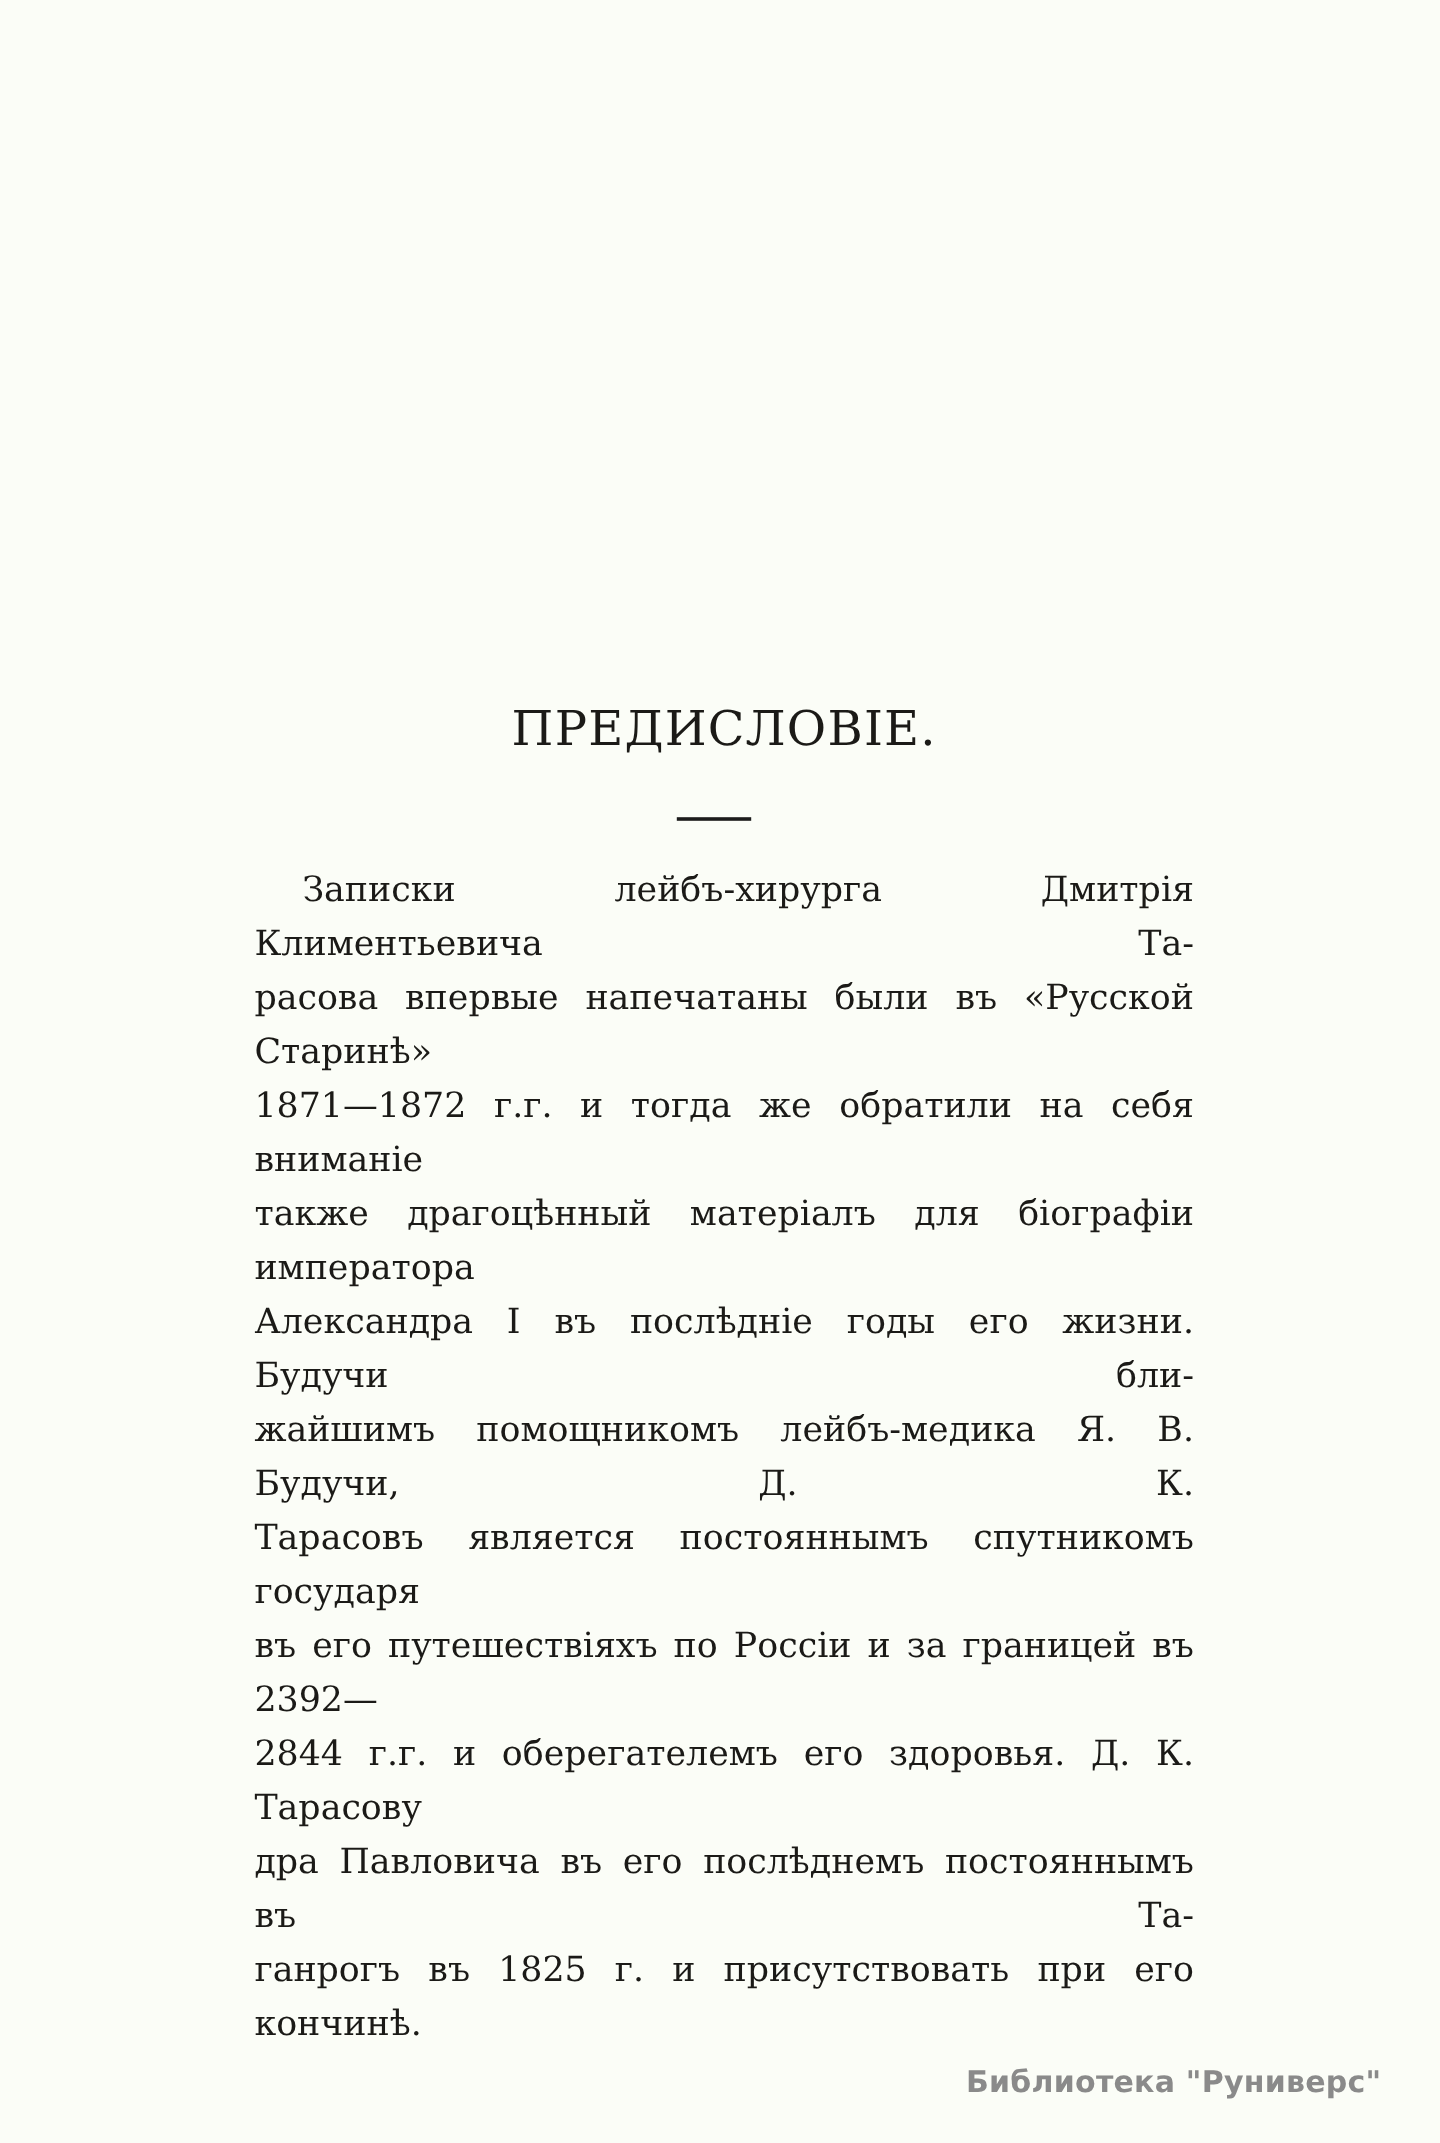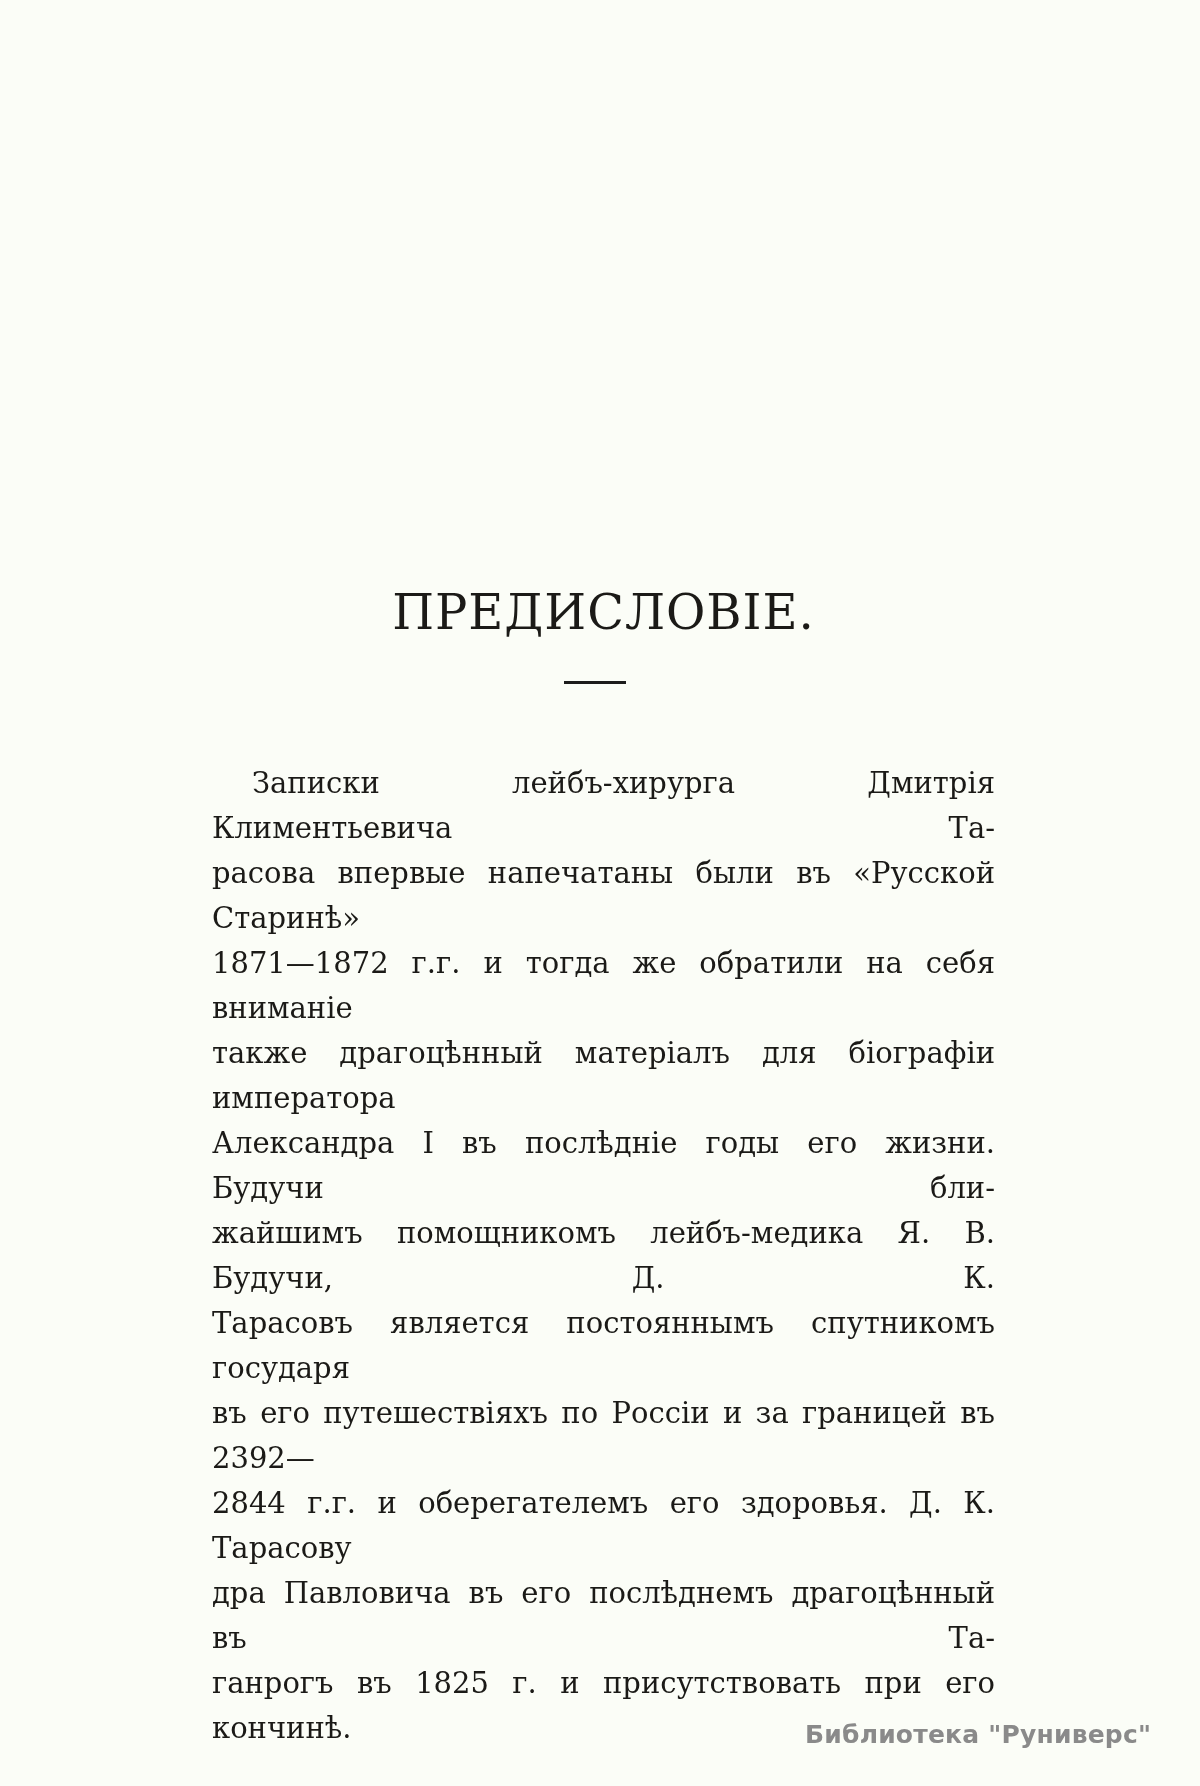--- a/index.html
+++ b/index.html
@@ -19,21 +19,21 @@
     color: var(--ink);
     overflow: hidden;
   }
   .title {
     position: absolute;
     left: 212px;
     top: 588px;
     width: 783px;
     margin: 0;
     text-align: center;
-    font-size: 48px;
+    font-size: 40px;
     font-weight: 400;
     letter-spacing: 1px;
     line-height: 1;
     color: var(--ink);
   }
   .divider {
     position: absolute;
     left: 564px;
     top: 681px;
     width: 62px;
@@ -47,21 +47,20 @@
     width: 783px;
     font-size: 29px;
     line-height: 45px;
   }
   .paragraph .line {
     text-align: justify;
     text-align-last: justify;
   }
   .paragraph .line:first-child {
     text-indent: 40px;
-    margin-top: 42px;
   }
   .watermark {
     position: absolute;
     left: 805px;
     top: 1720px;
     font-family: "DejaVu Sans", "Liberation Sans", sans-serif;
     font-size: 25px;
     font-weight: 600;
     letter-spacing: 0.2px;
     color: var(--watermark);
@@ -78,18 +77,18 @@
   <div class="paragraph">
       <div class="line">Записки лейбъ-хирурга Дмитрія Климентьевича Та-</div>
       <div class="line">расова впервые напечатаны были въ «Русской Старинѣ»</div>
       <div class="line">1871—1872 г.г. и тогда же обратили на себя вниманіе</div>
       <div class="line">также драгоцѣнный матеріалъ для біографіи императора</div>
       <div class="line">Александра I въ послѣдніе годы его жизни. Будучи бли-</div>
       <div class="line">жайшимъ помощникомъ лейбъ-медика Я. В. Будучи, Д. К.</div>
       <div class="line">Тарасовъ является постояннымъ спутникомъ государя</div>
       <div class="line">въ его путешествіяхъ по Россіи и за границей въ 2392—</div>
       <div class="line">2844 г.г. и оберегателемъ его здоровья. Д. К. Тарасову</div>
-      <div class="line">дра Павловича въ его послѣднемъ драгоцѣнный въ Та-</div>
+      <div class="line">дра Павловича въ его послѣднемъ постояннымъ въ Та-</div>
       <div class="line">ганрогъ въ 1825 г. и присутствовать при его кончинѣ.</div>
     </div>
 
   <div class="watermark">Библиотека "Руниверс"</div>
 </div>
 
 </body></html>

